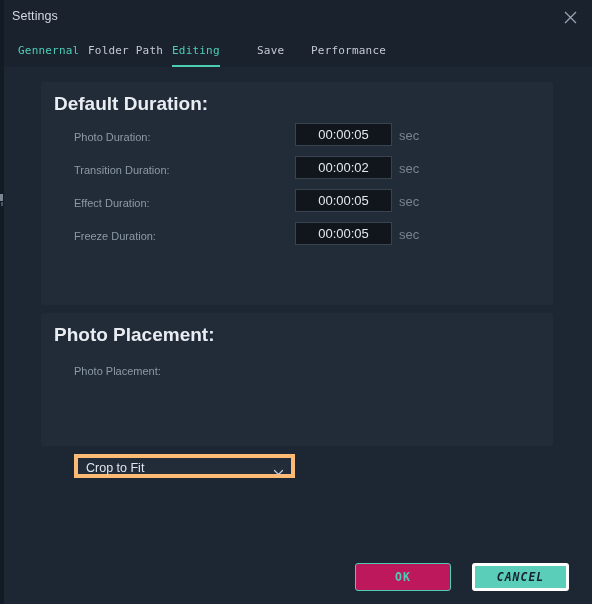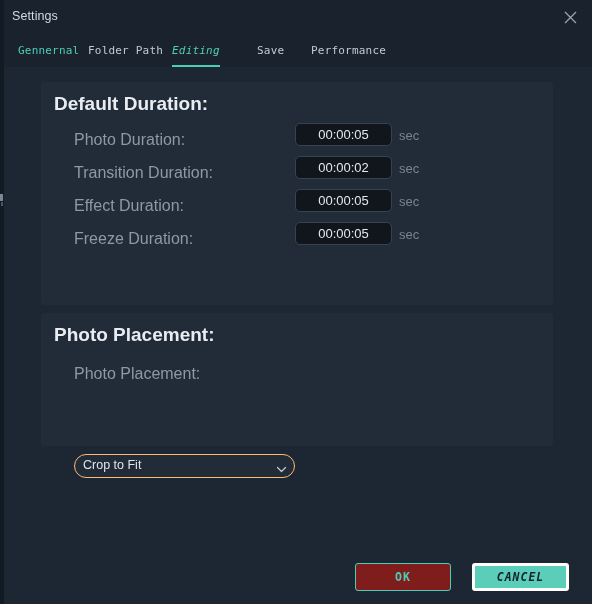--- a/index.html
+++ b/index.html
@@ -91,21 +91,21 @@
     display: flex;
     align-items: center;
     font-family: "DejaVu Sans Mono", "Liberation Mono", monospace;
     font-size: 11px;
     letter-spacing: .2px;
     color: #c3cad3;
     cursor: pointer;
     white-space: nowrap;
   }
   .tab.teal { color: #4ecdb6; }
-  .tab.active { color: #4ecdb6; font-style: italic; }
+  .tab.active { color: #4ecdb6; }
   .tab.active::after {
     content: "";
     position: absolute;
     left: 0; right: 0; bottom: 0;
     height: 2px;
     background: #4ecdb6;
   }
 
   
   .content {
@@ -130,33 +130,33 @@
     position: absolute;
     left: 13px;
     top: 11px;
     font-size: 19px;
     font-weight: bold;
     color: #e9edf2;
   }
 
   .row-label {
     position: absolute;
-    font-size: 16px;
+    font-size: 11px;
     color: #8e99a6;
     white-space: nowrap;
   }
 
   .time-input {
     position: absolute;
     width: 97px;
     height: 23px;
     background: #11161d;
     border: 1px solid #3a4椒;
     border: 1px solid #39424f;
-    border-radius: 5px;
+    border-radius: 0;
     display: flex;
     align-items: center;
     justify-content: center;
     font-size: 13px;
     color: #e3e8ee;
     cursor: text;
     box-sizing: border-box;
   }
   .sec-label {
     position: absolute;
@@ -164,22 +164,22 @@
     color: #79838f;
   }
 
   .select-box {
     position: absolute;
     left: 33px;
     top: 141px;
     width: 221px;
     height: 24px;
     background: #222c39;
-    border: 1px solid #fdba74;
-    border-radius: 12px;
+    border: 4px solid #fdba74;
+    border-radius: 0;
     box-sizing: border-box;
     cursor: pointer;
   }
   .select-value {
     position: absolute;
     left: 8px;
     top: 3px;
     font-size: 12.5px;
     color: #dfe5ec;
   }
@@ -200,21 +200,21 @@
     font-family: "DejaVu Sans Mono", "Liberation Mono", monospace;
     font-size: 11.5px;
     font-weight: bold;
     letter-spacing: 1px;
     cursor: pointer;
     box-sizing: border-box;
   }
   #btn-ok {
     left: 355px; top: 563px;
     width: 96px;
-    background: #7f1d1d;
+    background: #be185d;
     border: 1px solid #4ecdb6;
     color: #4ecdb6;
   }
   #btn-cancel {
     left: 472px; top: 563px;
     width: 97px;
     background: #5bceba;
     border: 3px solid #ffffff;
     color: #17222e;
     font-style: italic;

